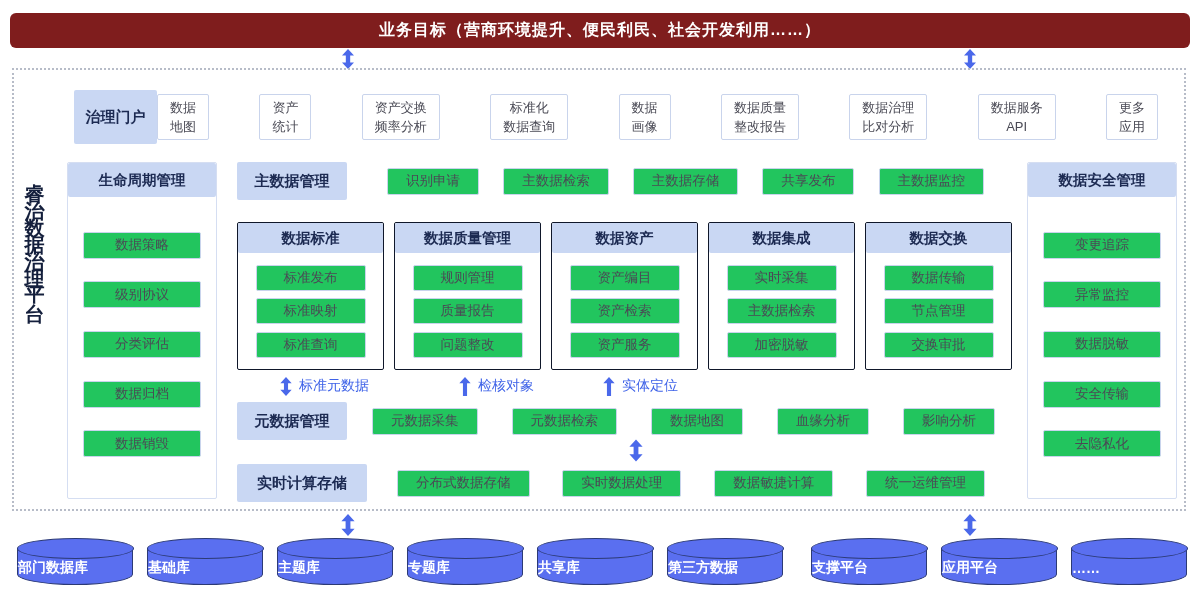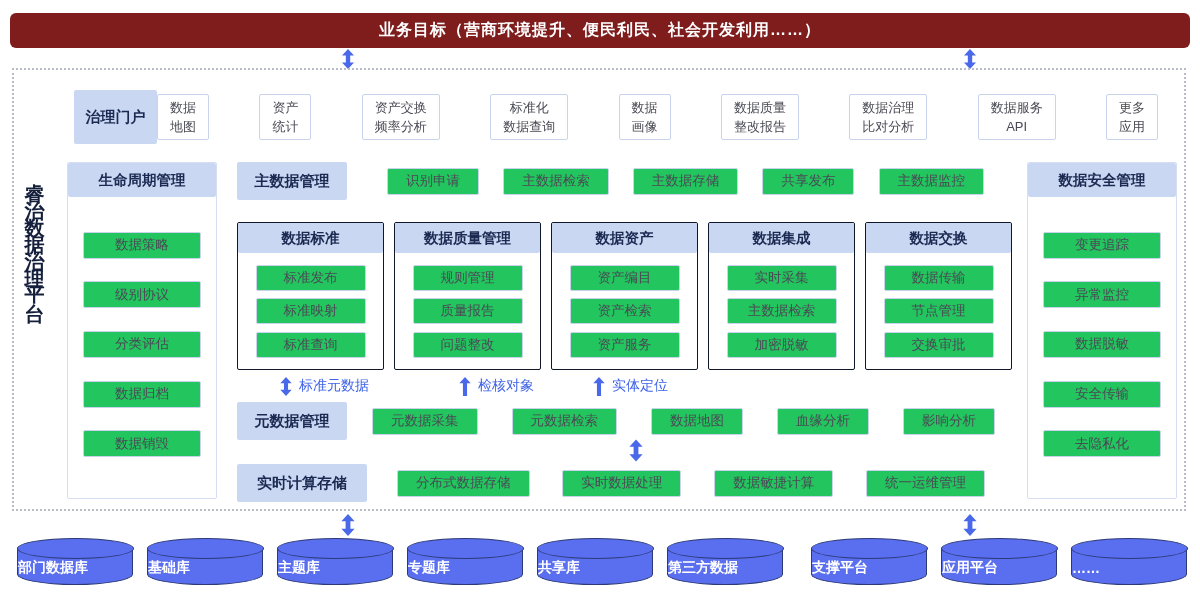--- a/index.html
+++ b/index.html
@@ -227,21 +227,21 @@
         <polygon points="7,0 13.6,7.2 9.4,7.2 9.4,14.8 13.6,14.8 7,22 0.4,14.8 4.6,14.8 4.6,7.2 0.4,7.2" fill="#4a68ea"></polygon>
       </svg>
       <span>标准元数据</span>
     </div>
     <div class="flow" style="left:222px">
       <svg width="12" height="21" viewBox="0 0 14 22">
         <polygon points="7,0 13.6,7.2 9.4,7.2 9.4,22 4.6,22 4.6,7.2 0.4,7.2" fill="#4a68ea"></polygon>
       </svg>
       <span>检核对象</span>
     </div>
-    <div class="flow" style="left:356px">
+    <div class="flow" style="left:366px">
       <svg width="12" height="21" viewBox="0 0 14 22">
         <polygon points="7,0 13.6,7.2 9.4,7.2 9.4,22 4.6,22 4.6,7.2 0.4,7.2" fill="#4a68ea"></polygon>
       </svg>
       <span>实体定位</span>
     </div>
 
     <div class="hrow" style="top:240px">
       <div class="hdr row-hdr w110">元数据管理</div>
       <div class="hrow-boxes m-meta">
           <div class="ibox">元数据采集</div>

